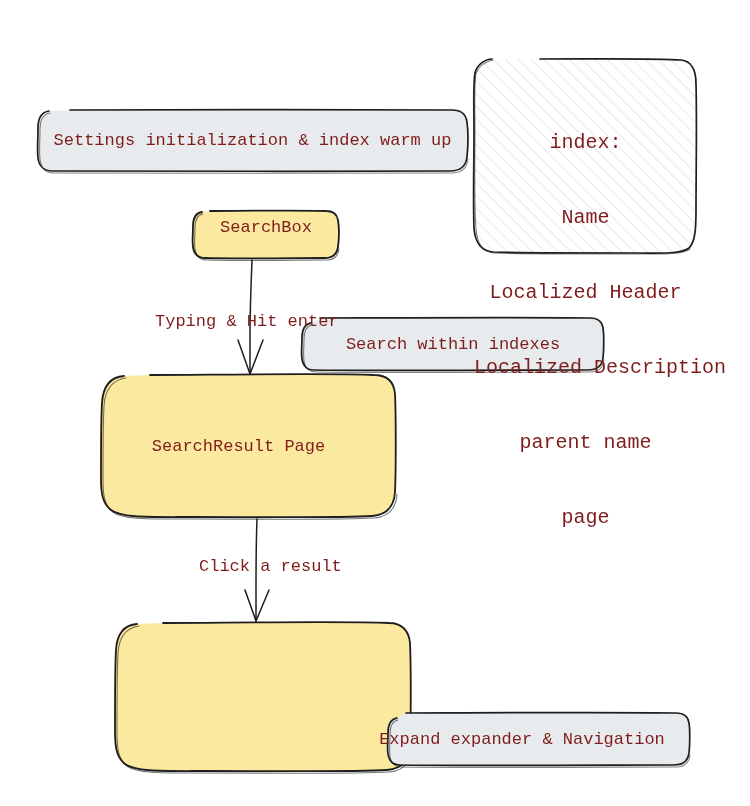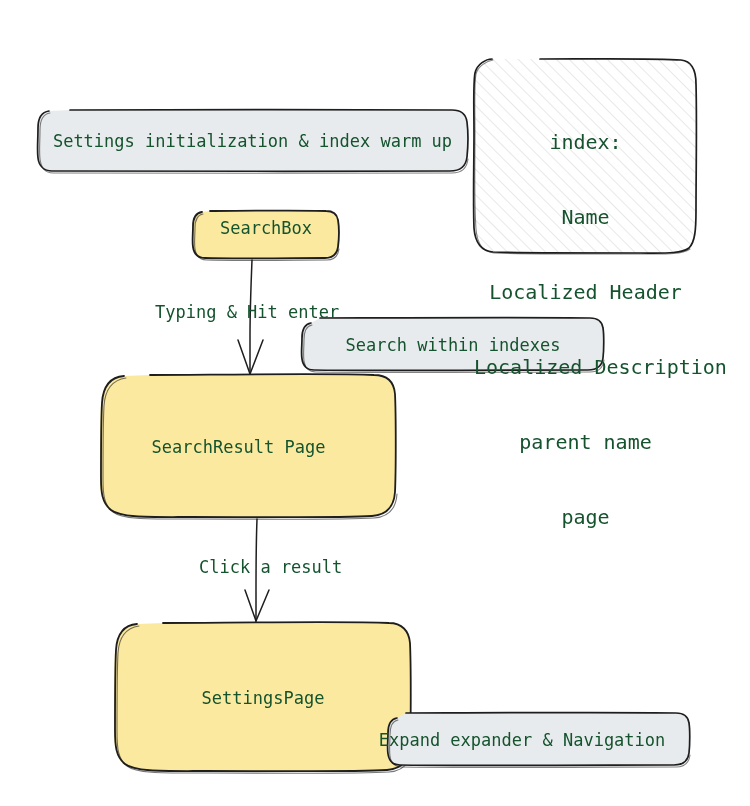--- a/index.html
+++ b/index.html
@@ -24,24 +24,25 @@
     width: 750px;
     height: 806px;
     pointer-events: none;
   }
   .node-label {
     position: absolute;
     display: flex;
     align-items: center;
     justify-content: center;
     text-align: center;
-    color: #14532d;
+    color: #7f1d1d;
     white-space: pre;
     letter-spacing: 0px;
     z-index: 5;
+    font-family: Liberation Mono, monospace;
   }
   .lbl-box {
     font-size: 17px;
     line-height: 22px;
   }
   .lbl-edge {
     font-size: 17px;
     line-height: 22px;
     background: transparent;
   }
@@ -188,25 +189,24 @@
     <span>index:</span>
     <span>Name</span>
     <span>Localized Header</span>
     <span>Localized Description</span>
     <span>parent name</span>
     <span>page</span>
   </div>
 
   <div class="node-label lbl-box" style="left:193px; top:211px; width:146px; height:34px;">SearchBox</div>
 
-  <div class="node-label lbl-edge" style="left:155px; top:300px; width:210px; height:24px; justify-content:flex-start;">Typing &amp; Hit enter</div>
+  <div class="node-label lbl-edge" style="left:155px; top:310px; width:210px; height:24px; justify-content:flex-start;">Typing &amp; Hit enter</div>
 
   <div class="node-label lbl-box" style="left:302px; top:318px; width:302px; height:53px;">Search within indexes</div>
 
   <div class="node-label lbl-box" style="left:91px; top:375px; width:295px; height:143px;">SearchResult Page</div>
 
   <div class="node-label lbl-edge" style="left:183px; top:555px; width:170px; height:24px; justify-content:flex-start;margin-left:16px;">Click a result</div>
 
-  <div class="node-label lbl-box" style="left:115px; top:623px; width:296px; height:149px;">SettingsPage</div>
 
   <div class="node-label lbl-box" style="left:388px; top:713px; width:268px; height:53px;">Expand expander &amp; Navigation</div>
 
 </div>
 
 </body></html>

